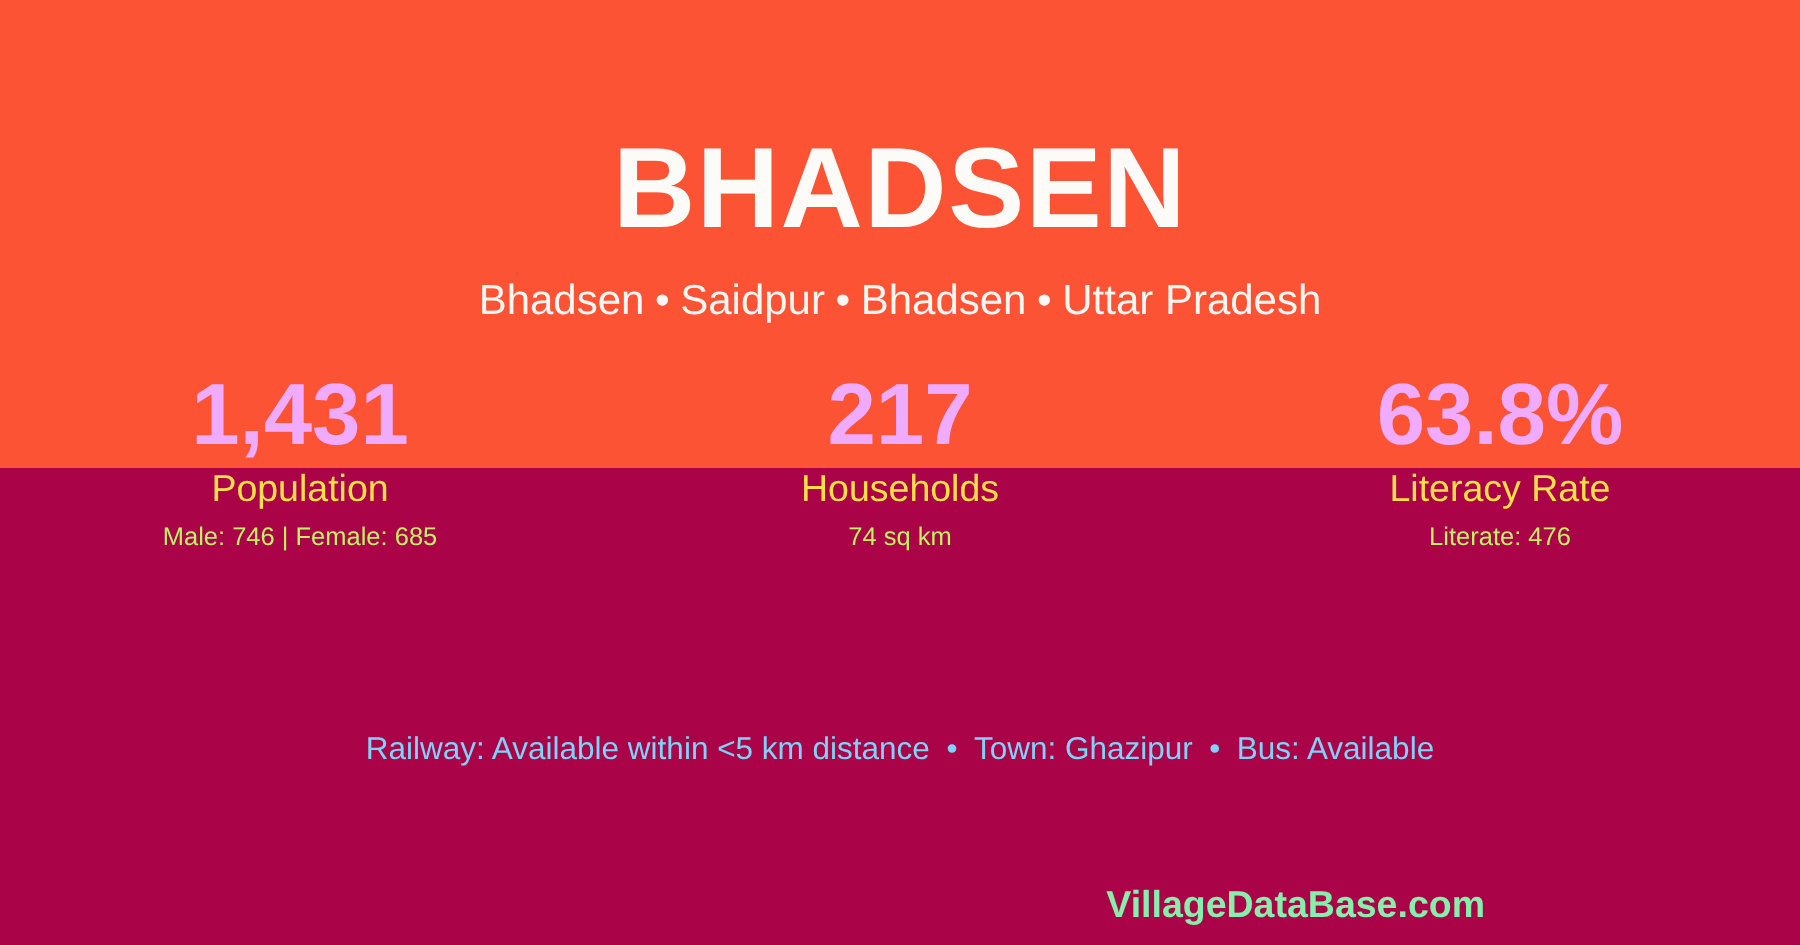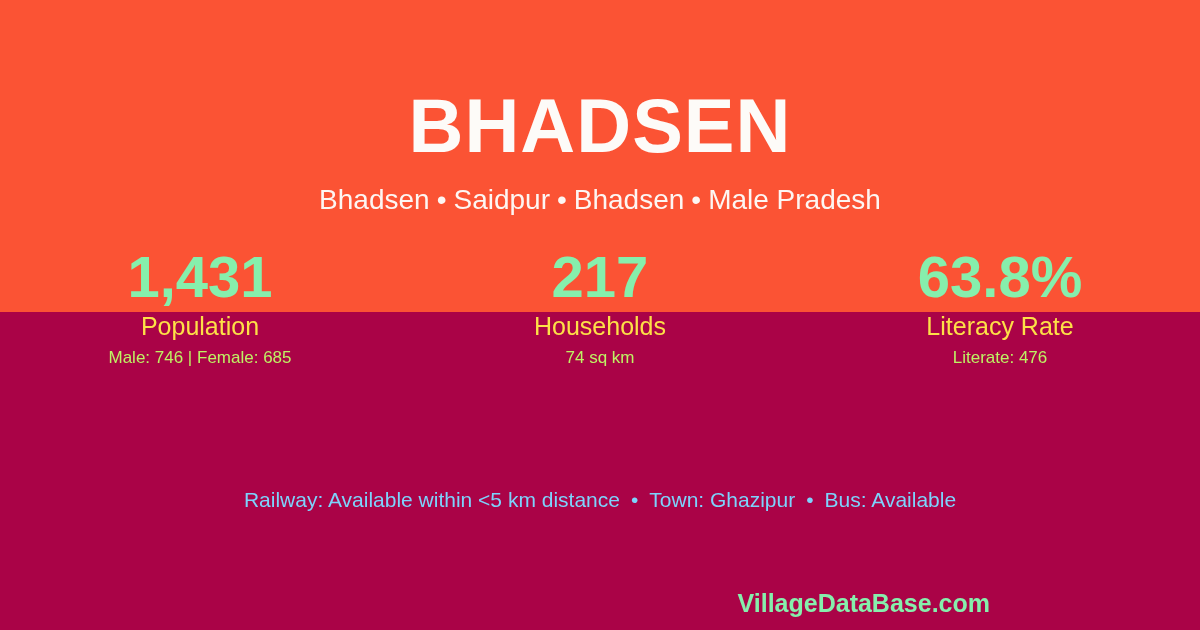--- a/index.html
+++ b/index.html
@@ -81,21 +81,21 @@
     flex-direction: row;
   }
   .stat {
     width: 400px;
     text-align: center;
   }
   .stat-value {
     font-size: 58px;
     line-height: 62px;
     font-weight: 700;
-    color: #86efac;
+    color: #f0abfc;
     letter-spacing: 0px;
   }
   .stat-label {
     margin-top: 2px;
     font-size: 25px;
     line-height: 32px;
     font-weight: 400;
     color: #fde047;
   }
   .stat-sub {
@@ -136,21 +136,21 @@
 <div class="card">
 
   <div class="band-top"></div>
   <div class="band-bottom"></div>
 
   <div class="content">
 
     <div class="title">BHADSEN</div>
 
     <div class="breadcrumb">
-      <span>Bhadsen</span><span class="sep">•</span><span>Saidpur</span><span class="sep">•</span><span>Bhadsen</span><span class="sep">•</span><span>Male Pradesh</span>
+      <span>Bhadsen</span><span class="sep">•</span><span>Saidpur</span><span class="sep">•</span><span>Bhadsen</span><span class="sep">•</span><span>Uttar Pradesh</span>
     </div>
 
     <div class="stats">
 
       <div class="stat">
         <div class="stat-value">1,431</div>
         <div class="stat-label">Population</div>
         <div class="stat-sub">Male: 746 | Female: 685</div>
       </div>
 

